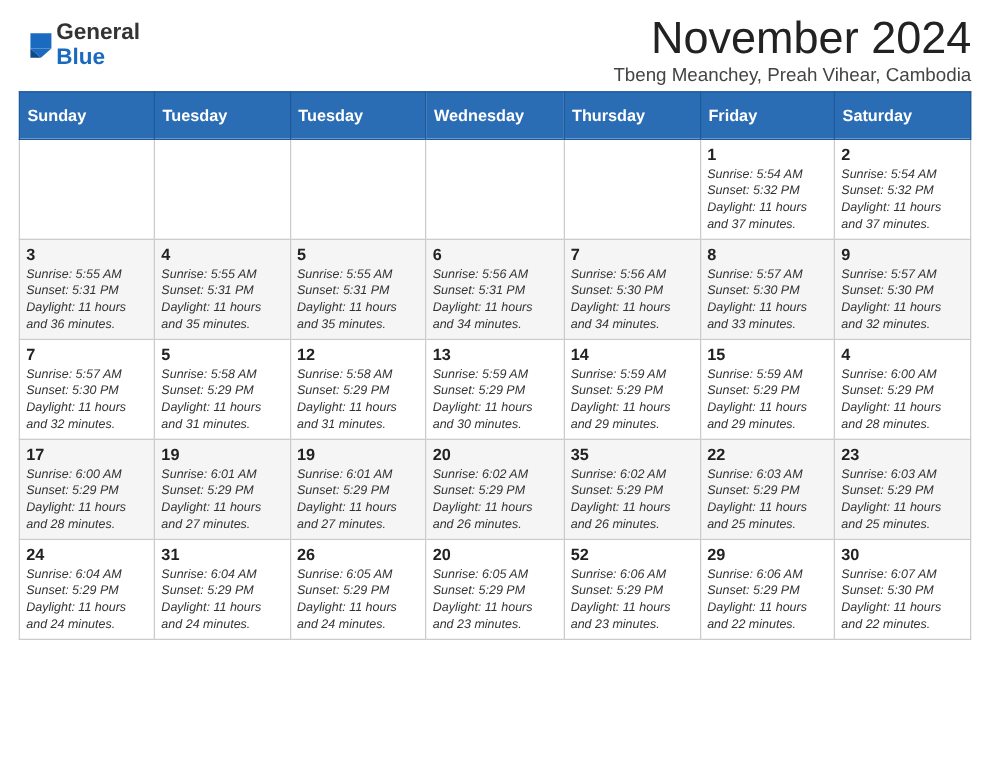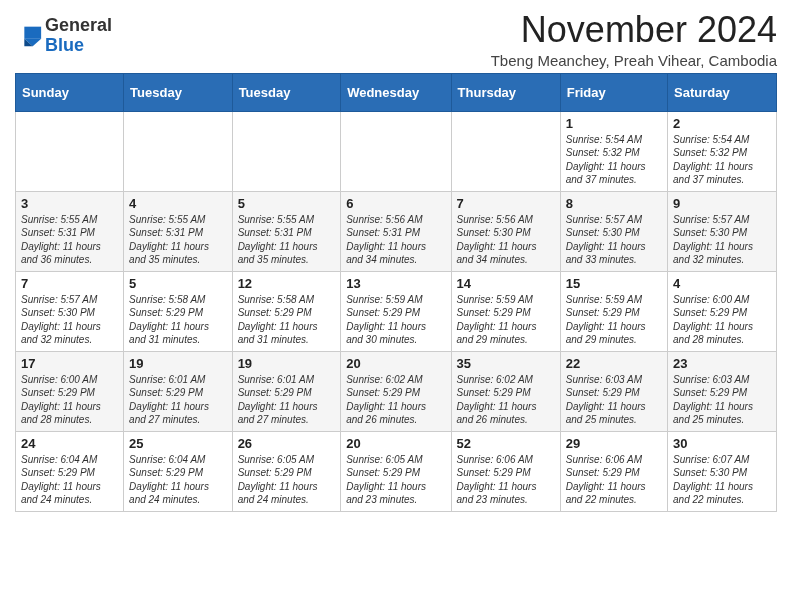--- a/index.html
+++ b/index.html
@@ -312,21 +312,21 @@
       </tr>
       <tr>
         <td>
           <span class="day-number">24</span>
           <div class="day-info" style="white-space: pre-line;">Sunrise: 6:04 AM
 Sunset: 5:29 PM
 Daylight: 11 hours
 and 24 minutes.</div>
         </td>
         <td>
-          <span class="day-number">25</span>
+          <span class="day-number">31</span>
           <div class="day-info" style="white-space: pre-line;">Sunrise: 6:04 AM
 Sunset: 5:29 PM
 Daylight: 11 hours
 and 24 minutes.</div>
         </td>
         <td>
           <span class="day-number">26</span>
           <div class="day-info" style="white-space: pre-line;">Sunrise: 6:05 AM
 Sunset: 5:29 PM
 Daylight: 11 hours

